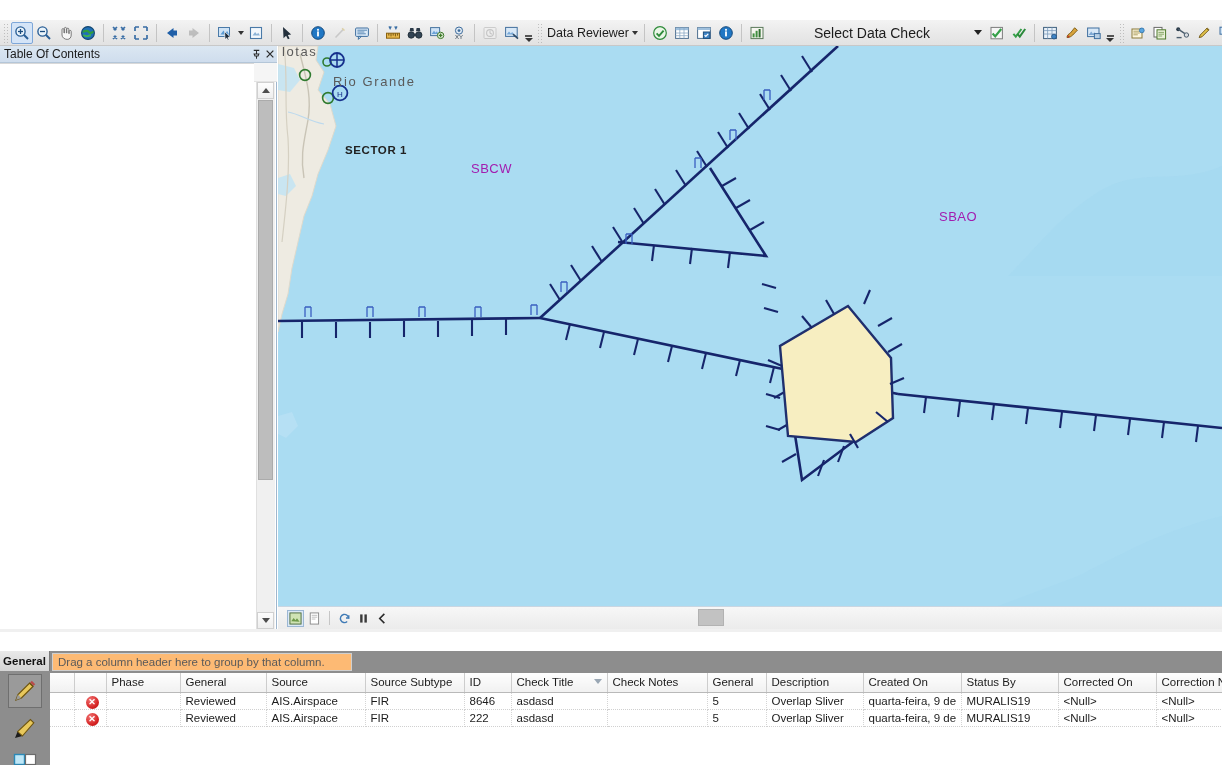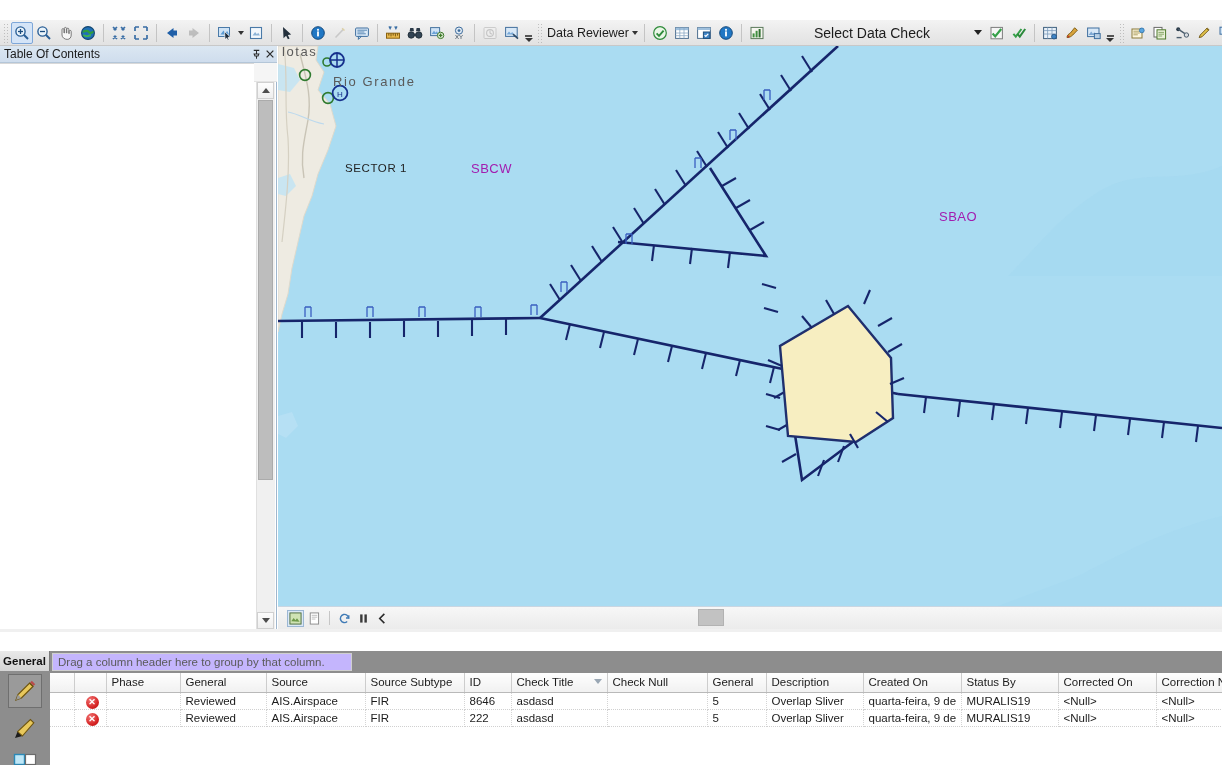--- a/index.html
+++ b/index.html
@@ -175,21 +175,21 @@
     border: 1px solid transparent;
   }
   .side-ic.on { border: 1px solid #6f6f6f; background: #9a9a9a; }
   .rt-right { flex: 1; height: 134px; background: #ffffff; position: relative; }
   .group-bar {
     height: 22px; width: 100%;
     background: #8d8d8d;
     display: flex; align-items: center; padding-left: 2px;
   }
   .group-box {
-    height: 18px; width: 300px; background: #c4b5fd; border: 1px solid #cfcfcf;
+    height: 18px; width: 300px; background: #fdba74; border: 1px solid #cfcfcf;
     display: flex; align-items: center; padding-left: 5px;
     font-size: 11.5px; color: #5a5a5a;
   }
   table.grid { border-collapse: collapse; width: 100%; table-layout: fixed; }
   table.grid th {
     height: 19px; font-weight: normal; font-size: 11.5px; color: #1b1b1b;
     background: linear-gradient(to bottom,#fefefe 0%,#f1f1f1 100%);
     border-right: 1px solid #cdcdcd; border-bottom: 1px solid #b9b9b9;
     text-align: left; padding: 0 0 0 5px; position: relative;
     white-space: nowrap; overflow: hidden;
@@ -659,21 +659,21 @@
         <path d="M348,188 v10 M348,188 h6 M354,188 v10"></path>
         <path d="M417,112 v10 M417,112 h6 M423,112 v10"></path>
         <path d="M452,84 v10 M452,84 h6 M458,84 v10"></path>
         <path d="M486,44 v10 M486,44 h6 M492,44 v10"></path>
         <path d="M283,236 v10 M283,236 h6 M289,236 v10"></path>
       </g>
     </svg>
 
     <div class="map-label lbl-city" style="left:4px; top:-2px;">lotas</div>
     <div class="map-label lbl-city" style="left:55px; top:28px;">Rio Grande</div>
-    <div class="map-label lbl-sector" style="left:67px; top:116px;">SECTOR 1</div>
+    <div class="map-label lbl-sector" style="left:67px; top:98px;font-weight:bold;">SECTOR 1</div>
     <div class="map-label lbl-fir" style="left:193px; top:115px;">SBCW</div>
     <div class="map-label lbl-fir" style="left:661px; top:163px;">SBAO</div>
   </div>
 
   <div class="map-status">
     <div style="width:8px"></div>
     <div class="ms-btn on">
       <svg width="13" height="13" viewBox="0 0 14 14">
         <rect x="1" y="1" width="12" height="12" fill="#cfe3b4" stroke="#4a6a3a" stroke-width="1"></rect>
         <path d="M2.4 10l2.6-3.6 2 2.4 1.6-2 2.8 3.6z" fill="#6f9a4a"></path>
@@ -763,21 +763,21 @@
           <thead>
               <tr id="grid-head">
                 <th></th>
                 <th></th>
                 <th>Phase</th>
                 <th>General</th>
                 <th>Source</th>
                 <th>Source Subtype</th>
                 <th>ID</th>
                 <th>Check Title<span class="sortarrow"></span></th>
-                <th>Check Null</th>
+                <th>Check Notes</th>
                 <th>General</th>
                 <th>Description</th>
                 <th>Created On</th>
                 <th>Status By</th>
                 <th>Corrected On</th>
                 <th>Correction Notes</th>
               </tr>
             </thead>
           <tbody id="grid-body">
               <tr>

